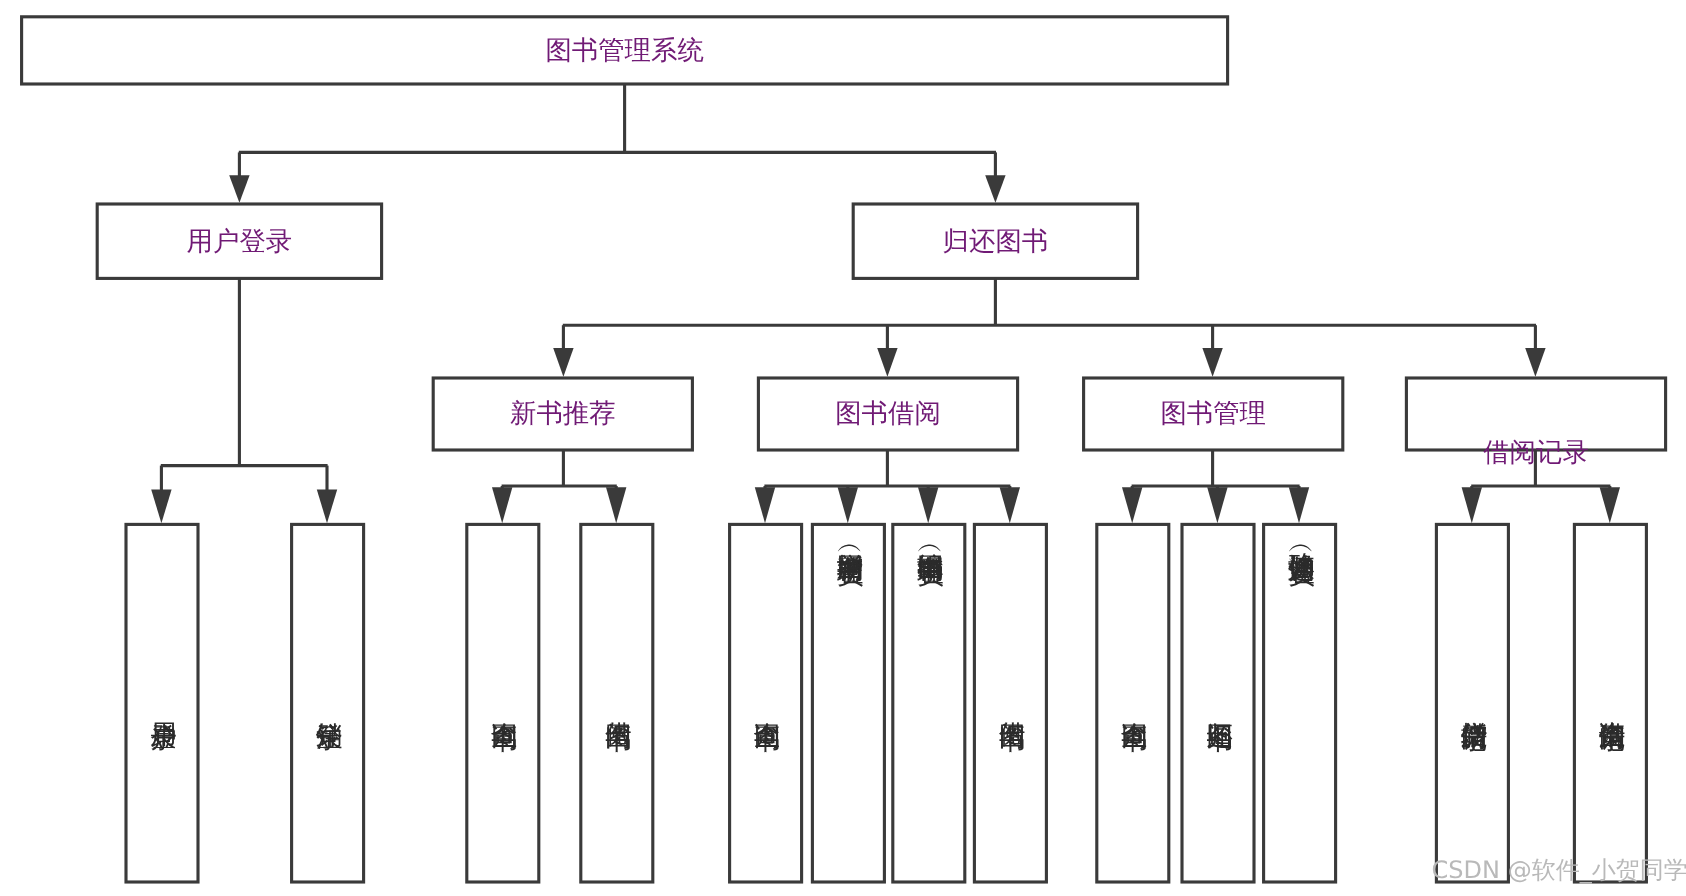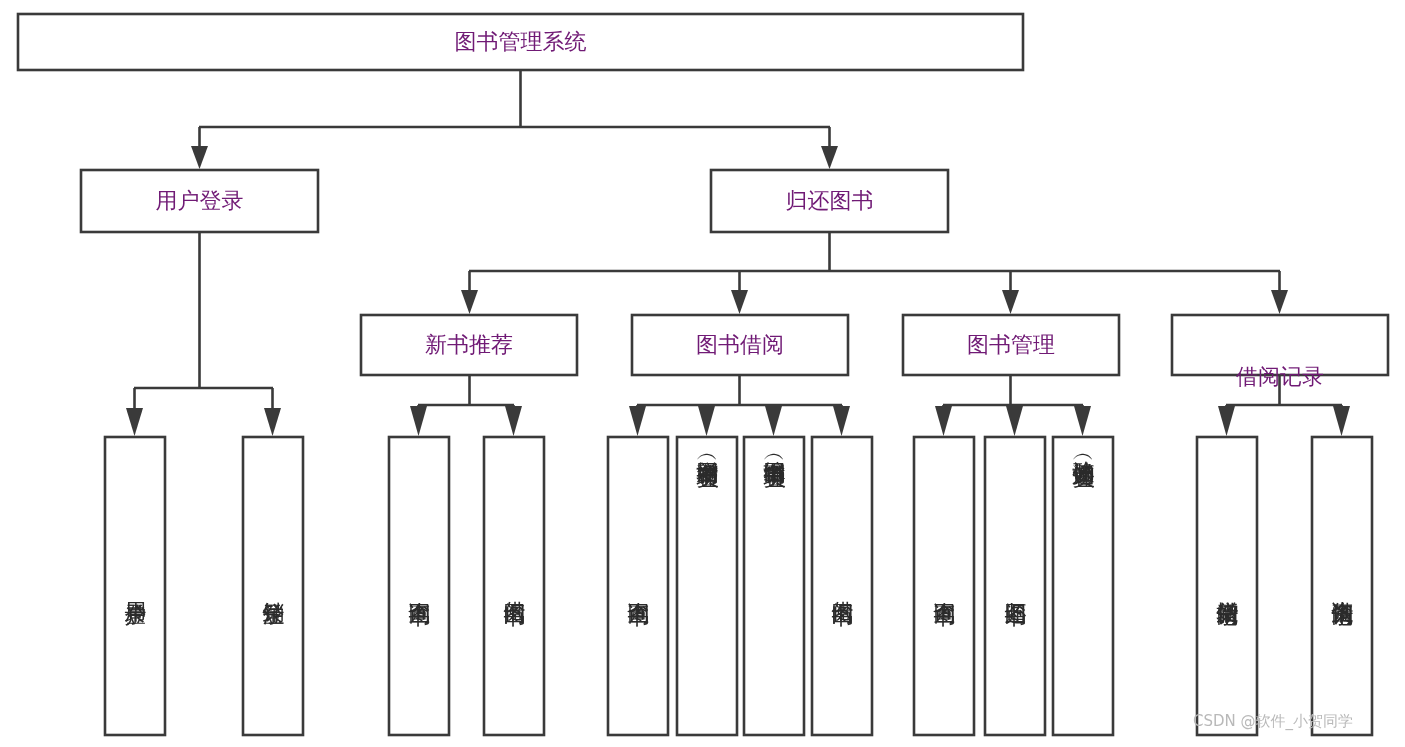--- a/index.html
+++ b/index.html
@@ -68,21 +68,21 @@
     font-family: Liberation Sans, sans-serif;
     font-size: 22px;
     color: #701a75;
     white-space: nowrap;
   }
   #watermark {
     position: absolute;
     left: 1193px;
     top: 712px;
     font-family: "DejaVu Sans", "Liberation Sans", sans-serif;
-    font-size: 15px;
+    font-size: 20px;
     color: #b9b9b9;
     white-space: nowrap;
     pointer-events: none;
   }
 </style>
 </head>
 <body>
 
 <div id="diagram-root">
 

